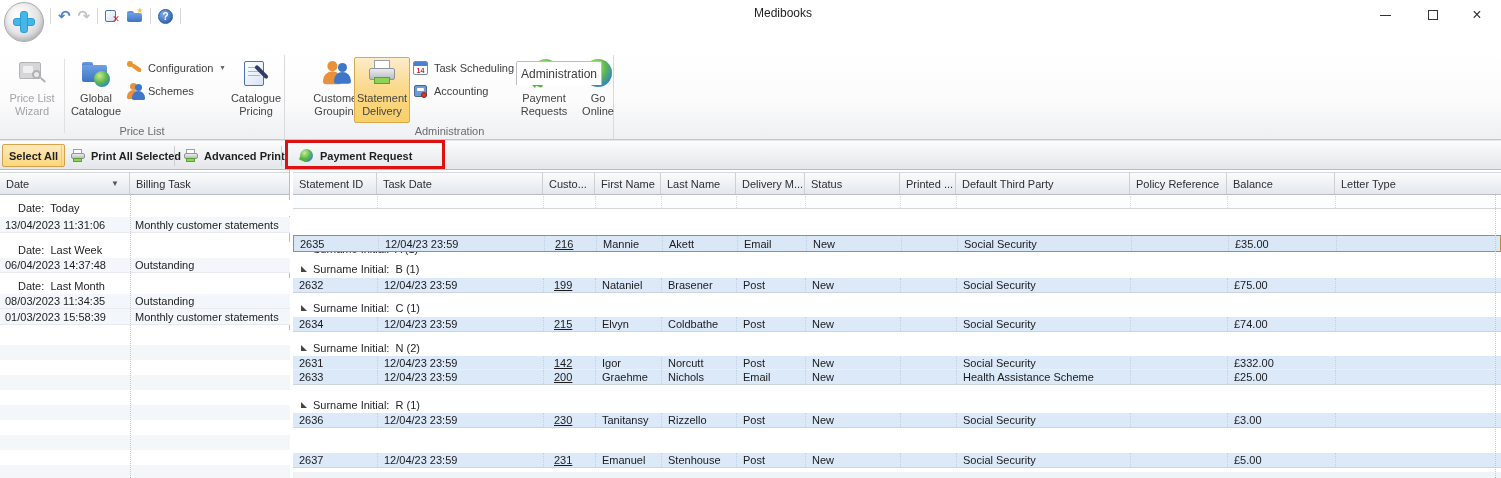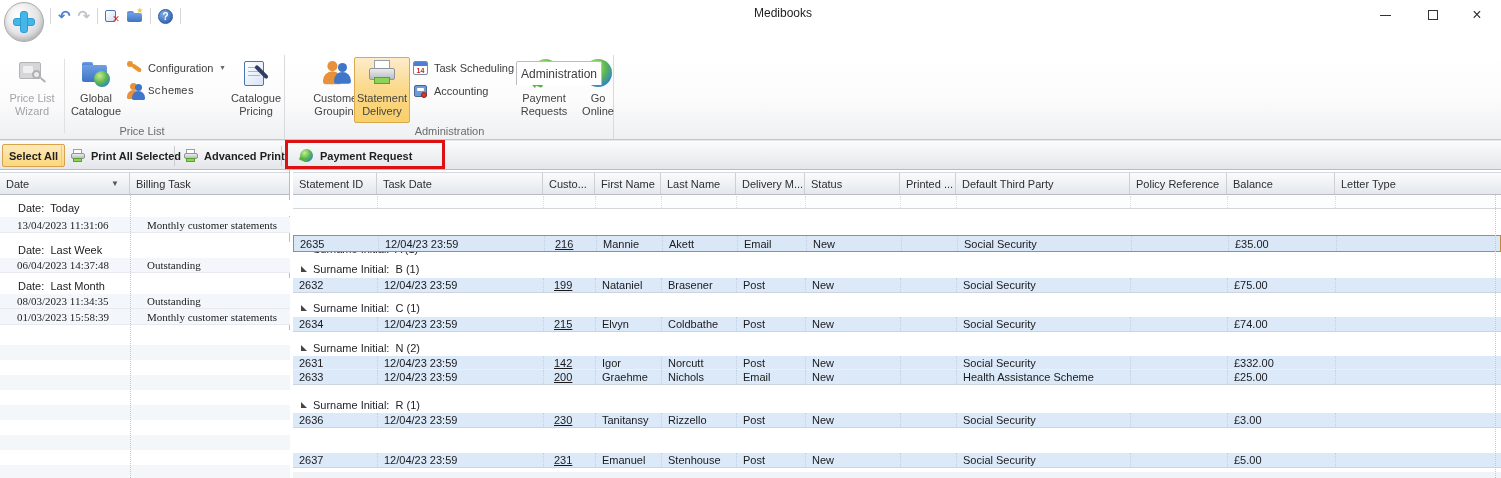--- a/index.html
+++ b/index.html
@@ -95,21 +95,21 @@
     border-top:1px solid #d5d8dc;border-bottom:1px solid #b9bdc3;display:grid;align-items:center;}
   .hdr>div{height:100%;display:flex;align-items:center;padding-left:6px;border-right:1px solid #cdd1d6;
     font-size:11px;color:#2e2e30;white-space:nowrap;overflow:hidden;}
   .sortglyph{font-size:8px;color:#4e565f;margin-left:6px;}
 
   .lhdr{grid-template-columns:130px 1fr;}
   .ghdr{grid-template-columns:84px 166px 52px 66px 75px 69px 95px 56px 174px 97px 108px minmax(0,1fr);}
 
   .lrow{position:absolute;left:0;width:290px;display:grid;grid-template-columns:130px 1fr;align-items:center;
     font-size:11px;color:#1c1c1e;}
-  .lrow>span{padding-left:17px;white-space:nowrap;overflow:hidden;font-family:Liberation Serif, serif;}
+  .lrow>span{padding-left:5px;white-space:nowrap;overflow:hidden;}
   .ldata{background:#f3f6fa;border-bottom:1px solid #e7eaee;}
   .lgroup{white-space:pre;padding-left:18px;display:flex;align-items:center;background:#fff;}
   #lstripes{left:0;top:160px;width:290px;height:148px;
     background:repeating-linear-gradient(180deg,#ffffff 0 15px,#f4f7fa 15px 30px);}
   .dotline{position:absolute;width:0;border-left:1px dotted #c3c9d2;}
 
   .grow{position:absolute;left:0;width:1208px;display:grid;
     grid-template-columns:84px 166px 52px 66px 75px 69px 95px 56px 174px 97px 108px minmax(0,1fr);
     font-size:11px;color:#1a1a1c;align-items:center;}
   .grow>span{height:100%;display:flex;align-items:center;padding-left:6px;white-space:nowrap;overflow:hidden;
@@ -200,21 +200,21 @@
         <span class="cap">Global Catalogue</span>
       </div>
       <div class="smallbtn" style="left:127px;top:3px;width:98px;">
         <span class="ic16">
           <span class="wrench-ring" style="left:0;top:1px;width:5px;height:5px;"></span>
           <span class="wrench-bar" style="left:4px;top:6px;width:11px;height:4px;transform:rotate(35deg);"></span>
         </span>
         <span>Configuration</span>
         <span class="caret">▾</span>
       </div>
-      <div class="smallbtn" style="left:127px;top:26px;width:98px;font-family:Liberation Mono, monospace;">
+      <div class="smallbtn" style="left:127px;top:26px;width:98px;">
         <span class="ic16">
           <span class="person p-orange" style="left:0;top:0;width:13px;height:16px;">
               <span class="head"></span>
               <span class="body"></span>
             </span>
           <span class="person p-blue" style="left:5px;top:1px;width:13px;height:16px;">
               <span class="head"></span>
               <span class="body"></span>
             </span>
         </span>

